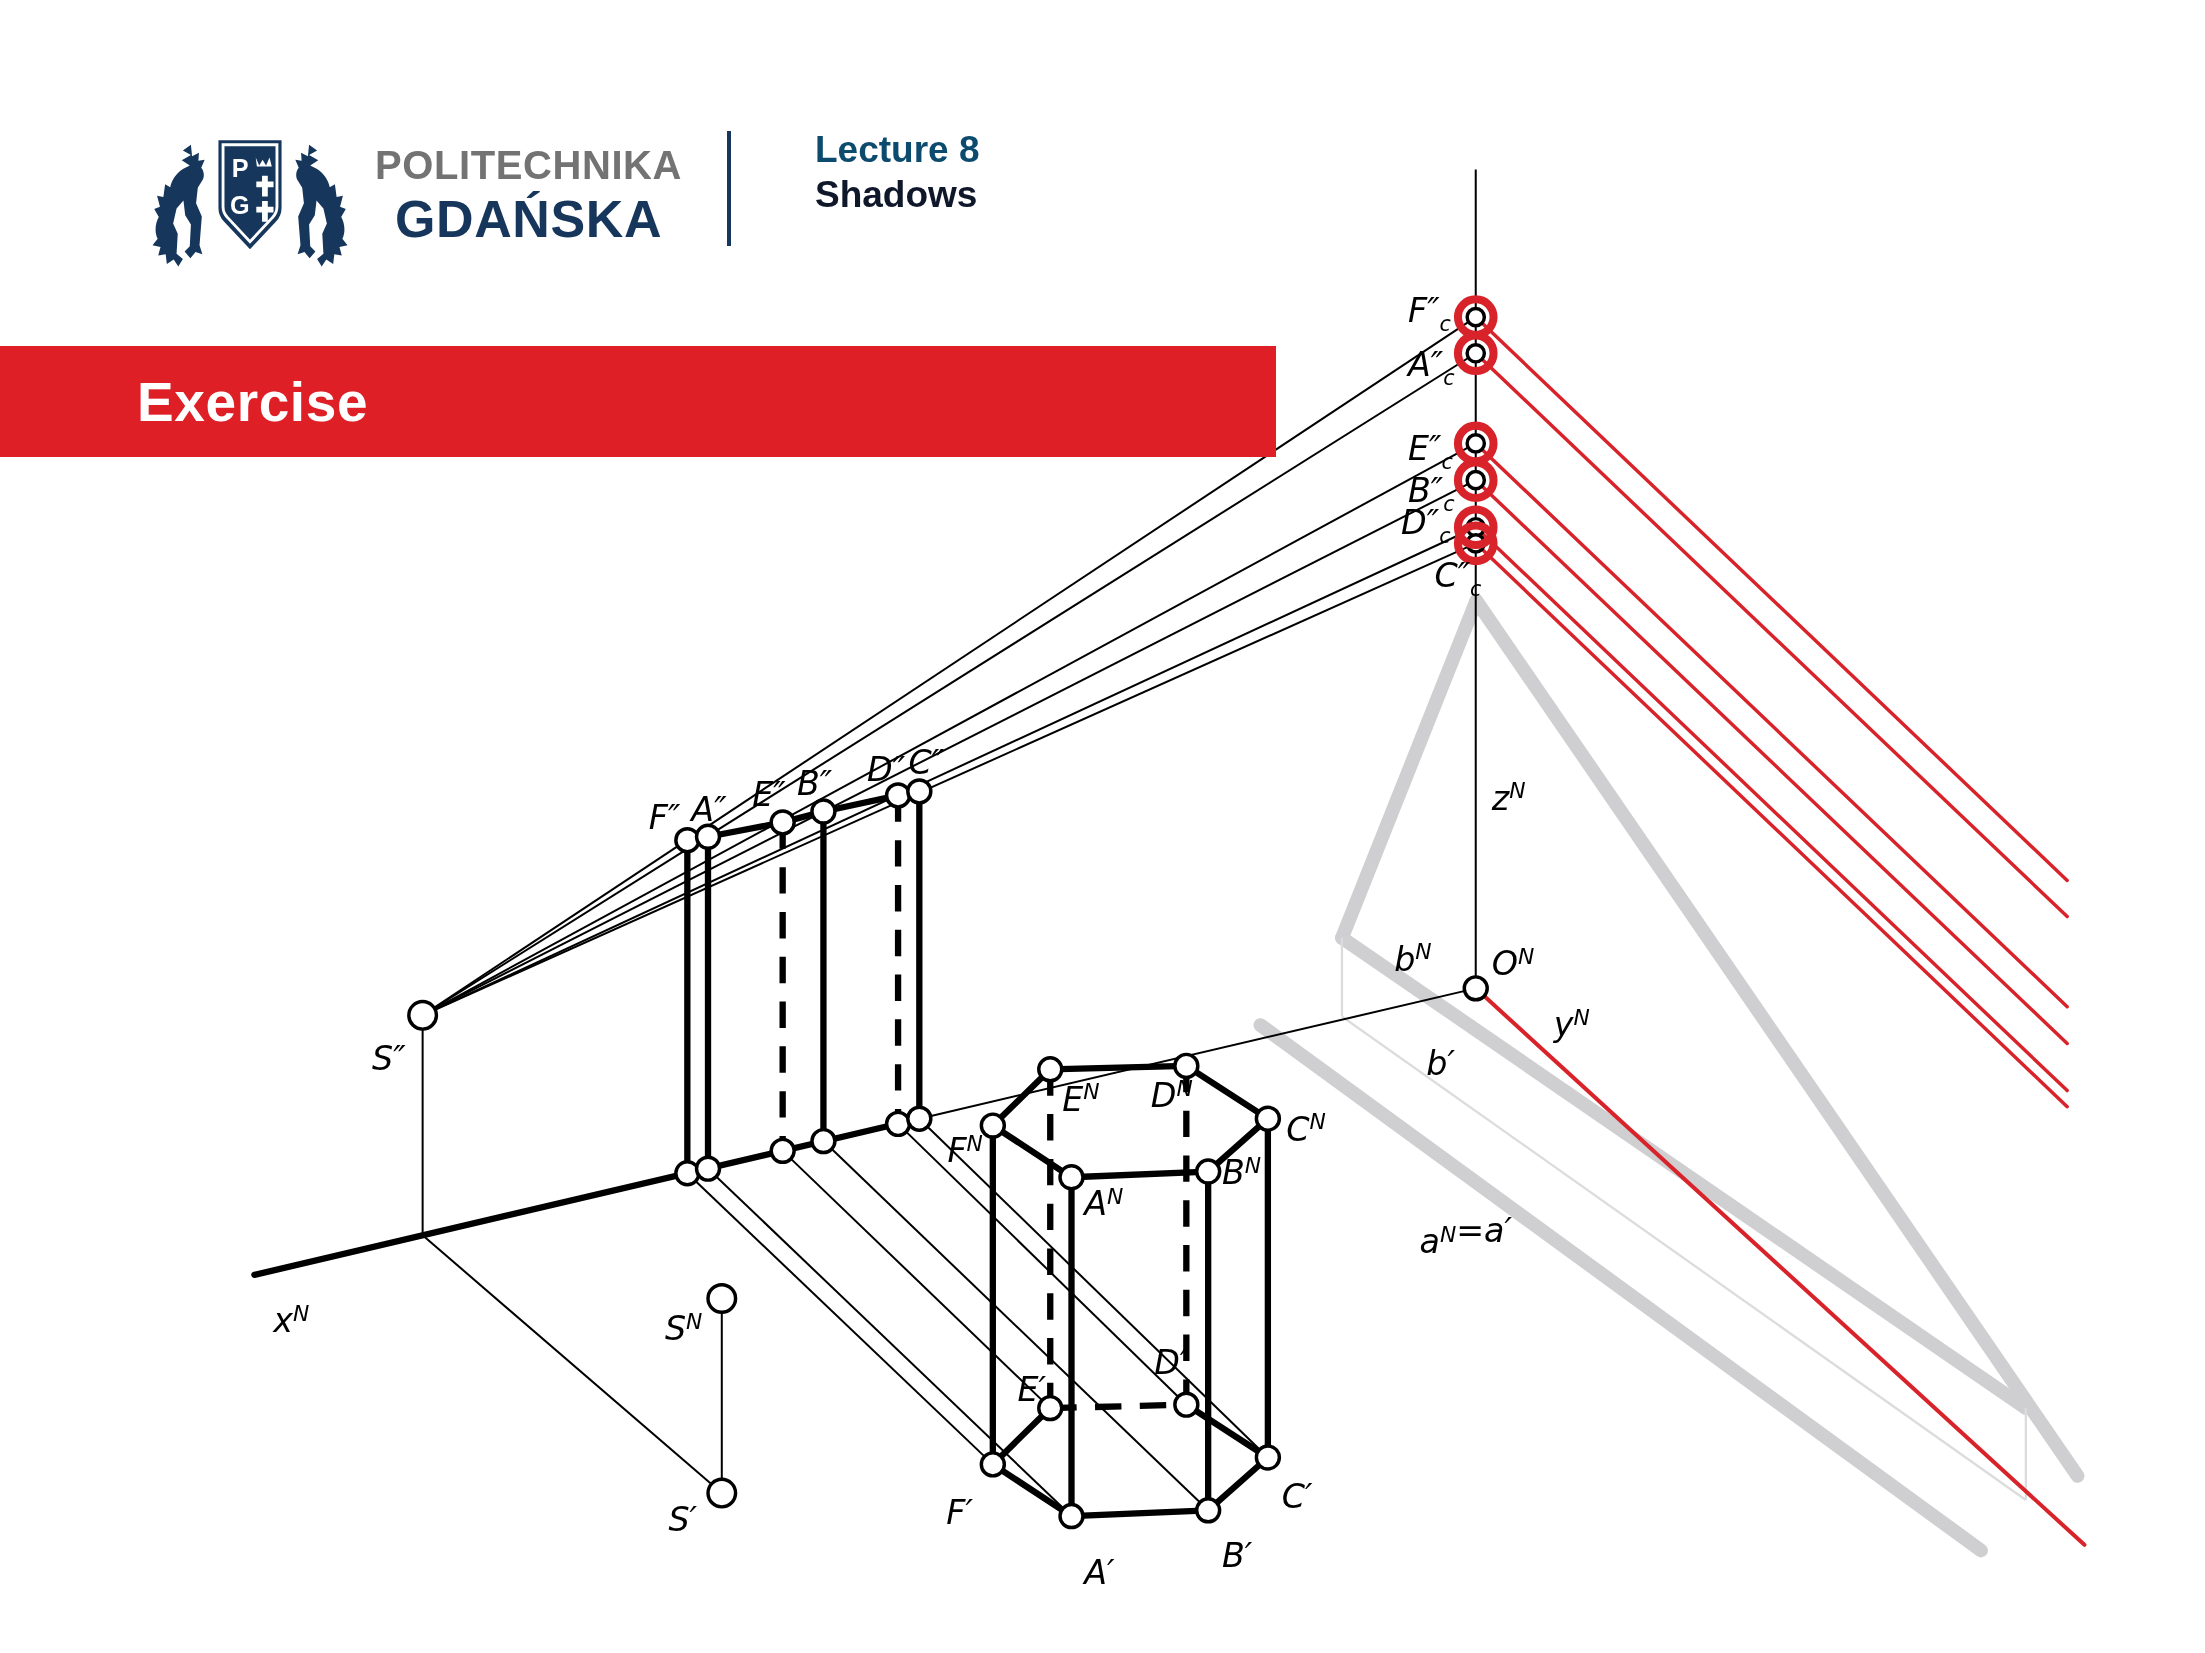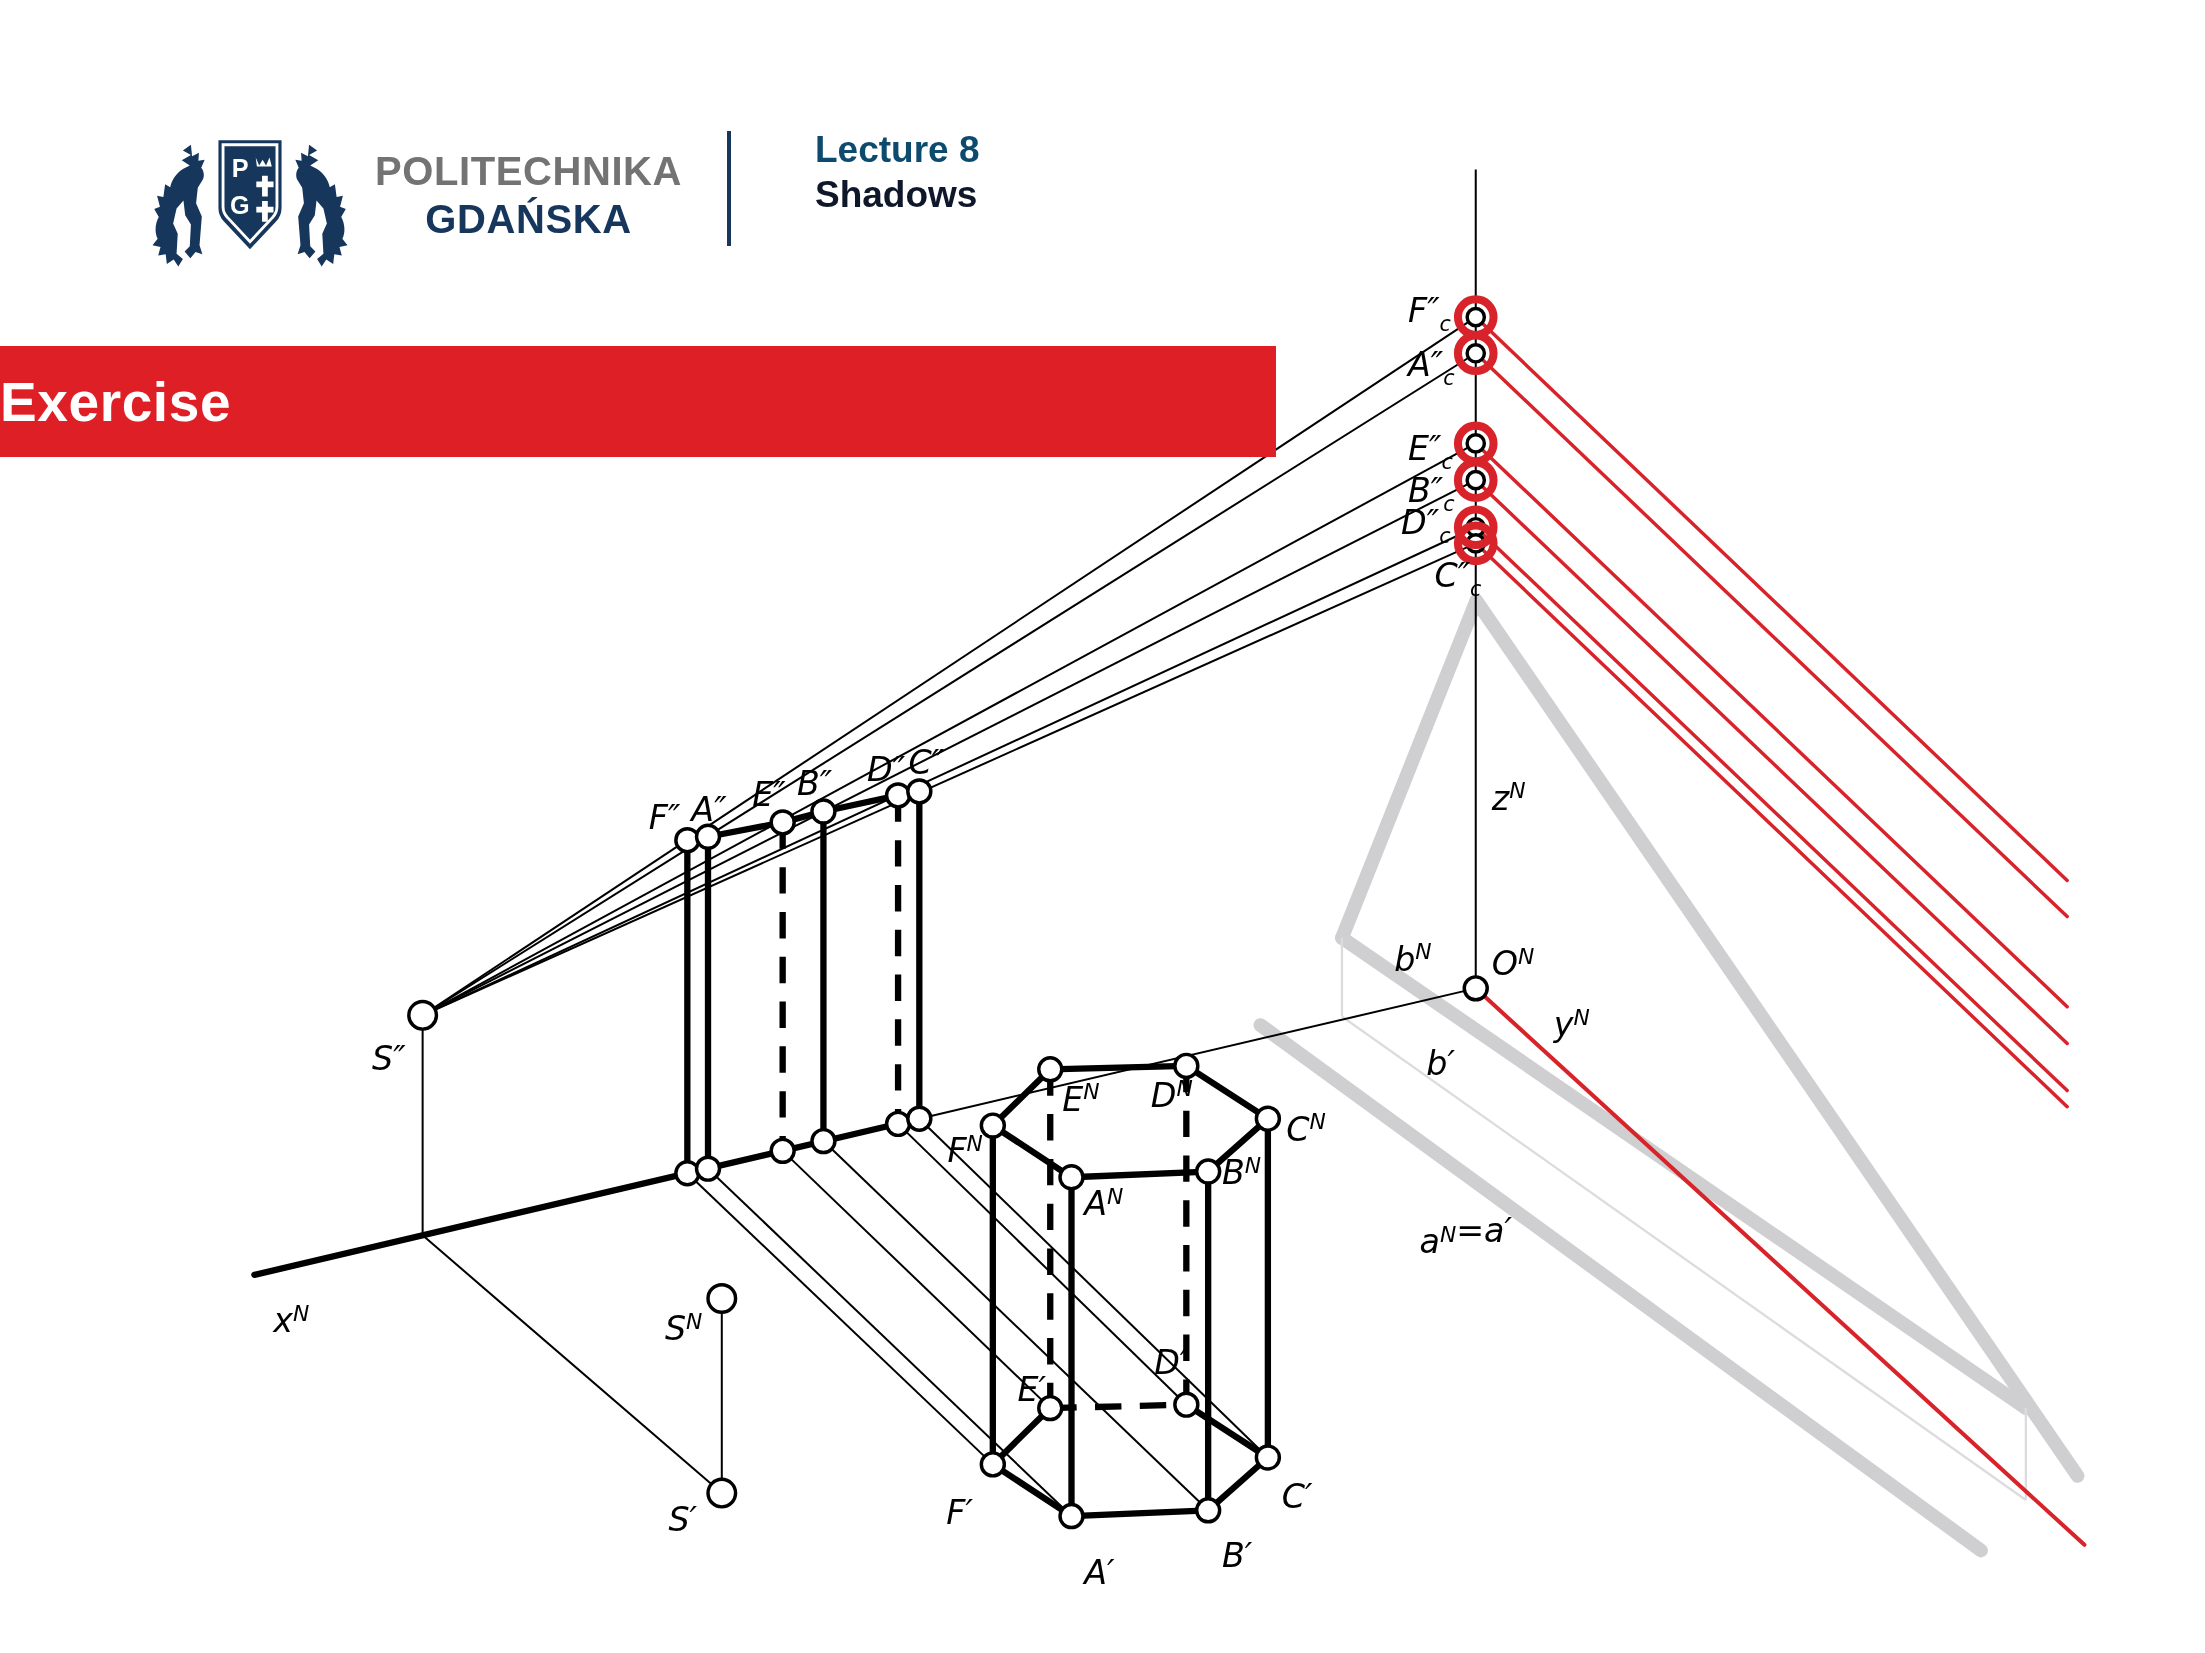--- a/index.html
+++ b/index.html
@@ -4,29 +4,29 @@
 <style>
   html,body{margin:0;padding:0;background:#ffffff;}
   .slide{position:relative;width:2205px;height:1654px;background:#ffffff;overflow:hidden;
          font-family:"Liberation Sans",sans-serif;}
   
   .header{position:absolute;left:0;top:0;width:2205px;height:299px;}
   .emblem{position:absolute;left:138px;top:123px;width:224px;height:152px;}
   .brand{position:absolute;left:356px;top:129px;width:345px;height:132px;
          display:flex;flex-direction:column;justify-content:center;align-items:center;}
   .brand .l1{font-weight:bold;font-size:40px;letter-spacing:0.6px;color:#737373;line-height:1.0;}
-  .brand .l2{font-weight:bold;font-size:40px;letter-spacing:0.6px;color:#16365C;line-height:1.0;margin-top:8px;}
+  .brand .l2{font-weight:bold;font-size:52px;letter-spacing:0.6px;color:#16365C;line-height:1.0;margin-top:8px;}
   .divider{position:absolute;left:727px;top:131px;width:4px;height:115px;background:#16365C;}
   .lecture{position:absolute;left:815px;top:131px;}
   .lecture .t1{font-weight:bold;font-size:37px;color:#0c4a6e;line-height:1.0;}
   .lecture .t2{font-weight:bold;font-size:37px;color:#0f172a;line-height:1.0;margin-top:8px;}
   
   .banner{position:absolute;left:0;top:346px;width:1276px;height:111px;background:#DF1F26;
           display:flex;align-items:center;z-index:5;}
-  .banner .txt{color:#ffffff;font-weight:bold;font-size:55px;letter-spacing:0.6px;}
+  .banner .txt{color:#ffffff;font-weight:bold;font-size:55px;margin-left:137px;letter-spacing:0.6px;}
   
   #geo{position:absolute;left:0;top:0;width:2205px;height:1654px;z-index:1;}
   text.lbl{font-family:"DejaVu Sans",sans-serif;font-style:italic;fill:#000000;}
 </style>
 </head>
 <body>
 
 <div class="slide">
 
   <div class="header">

